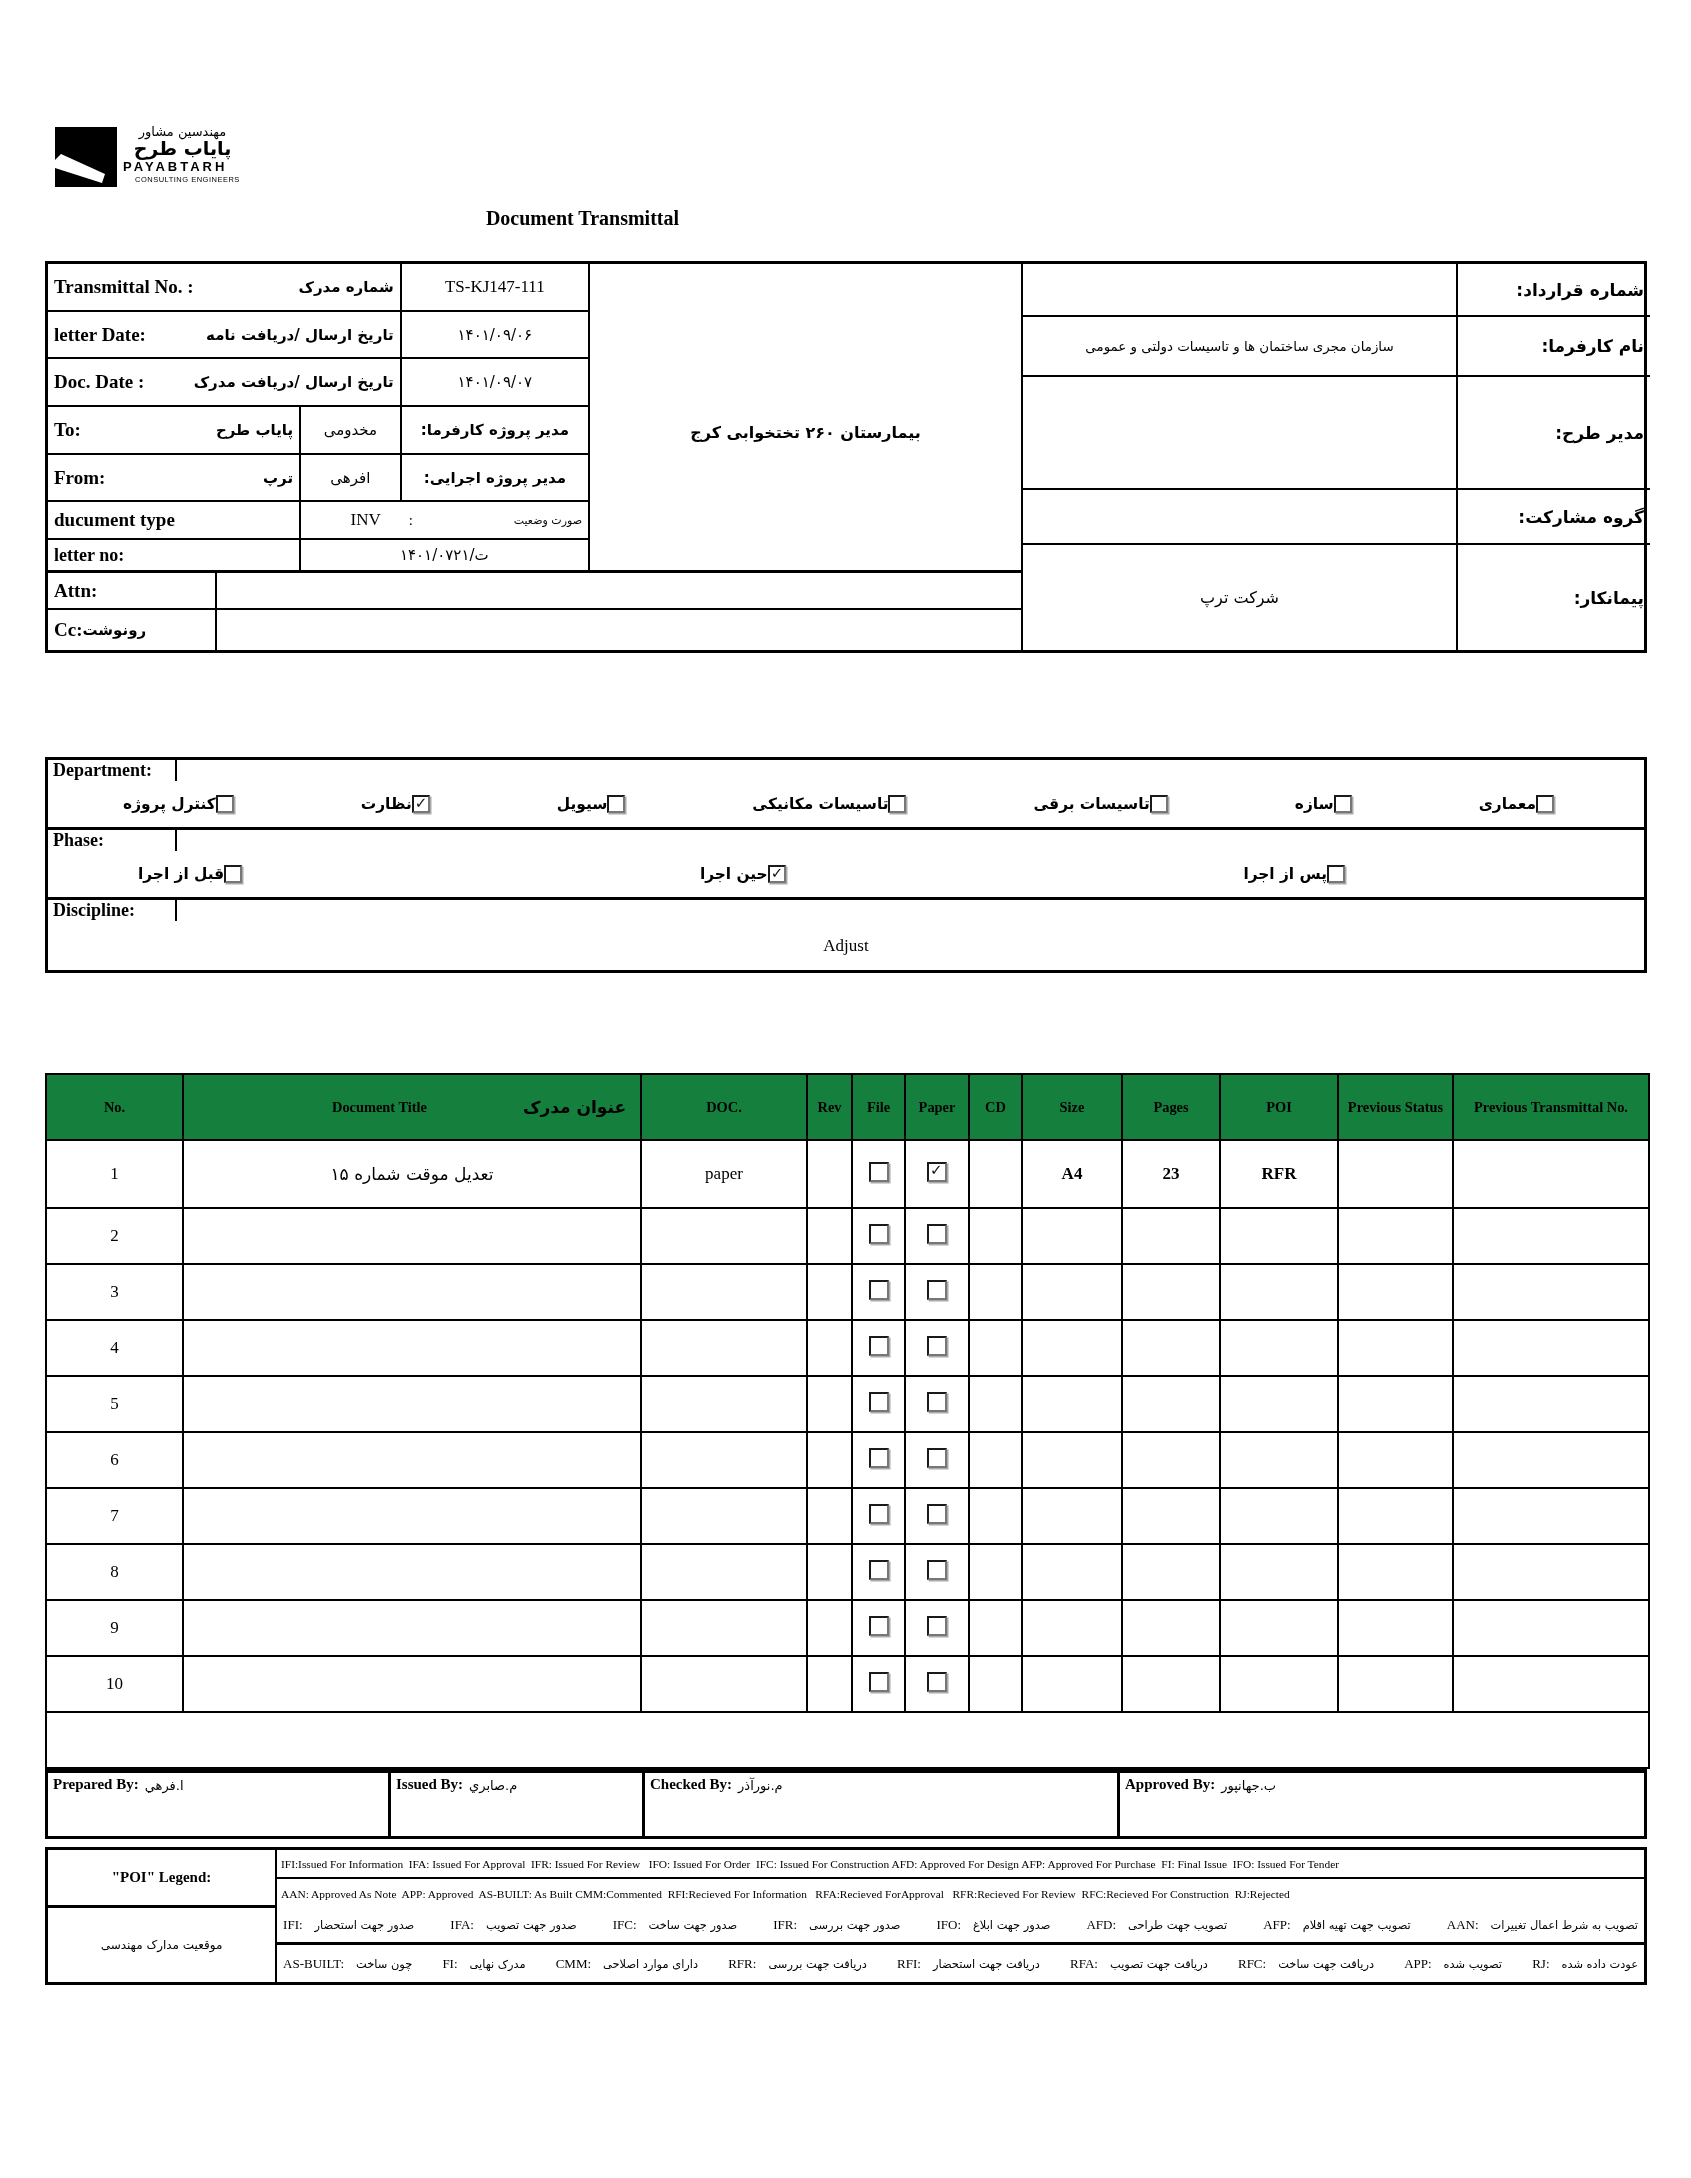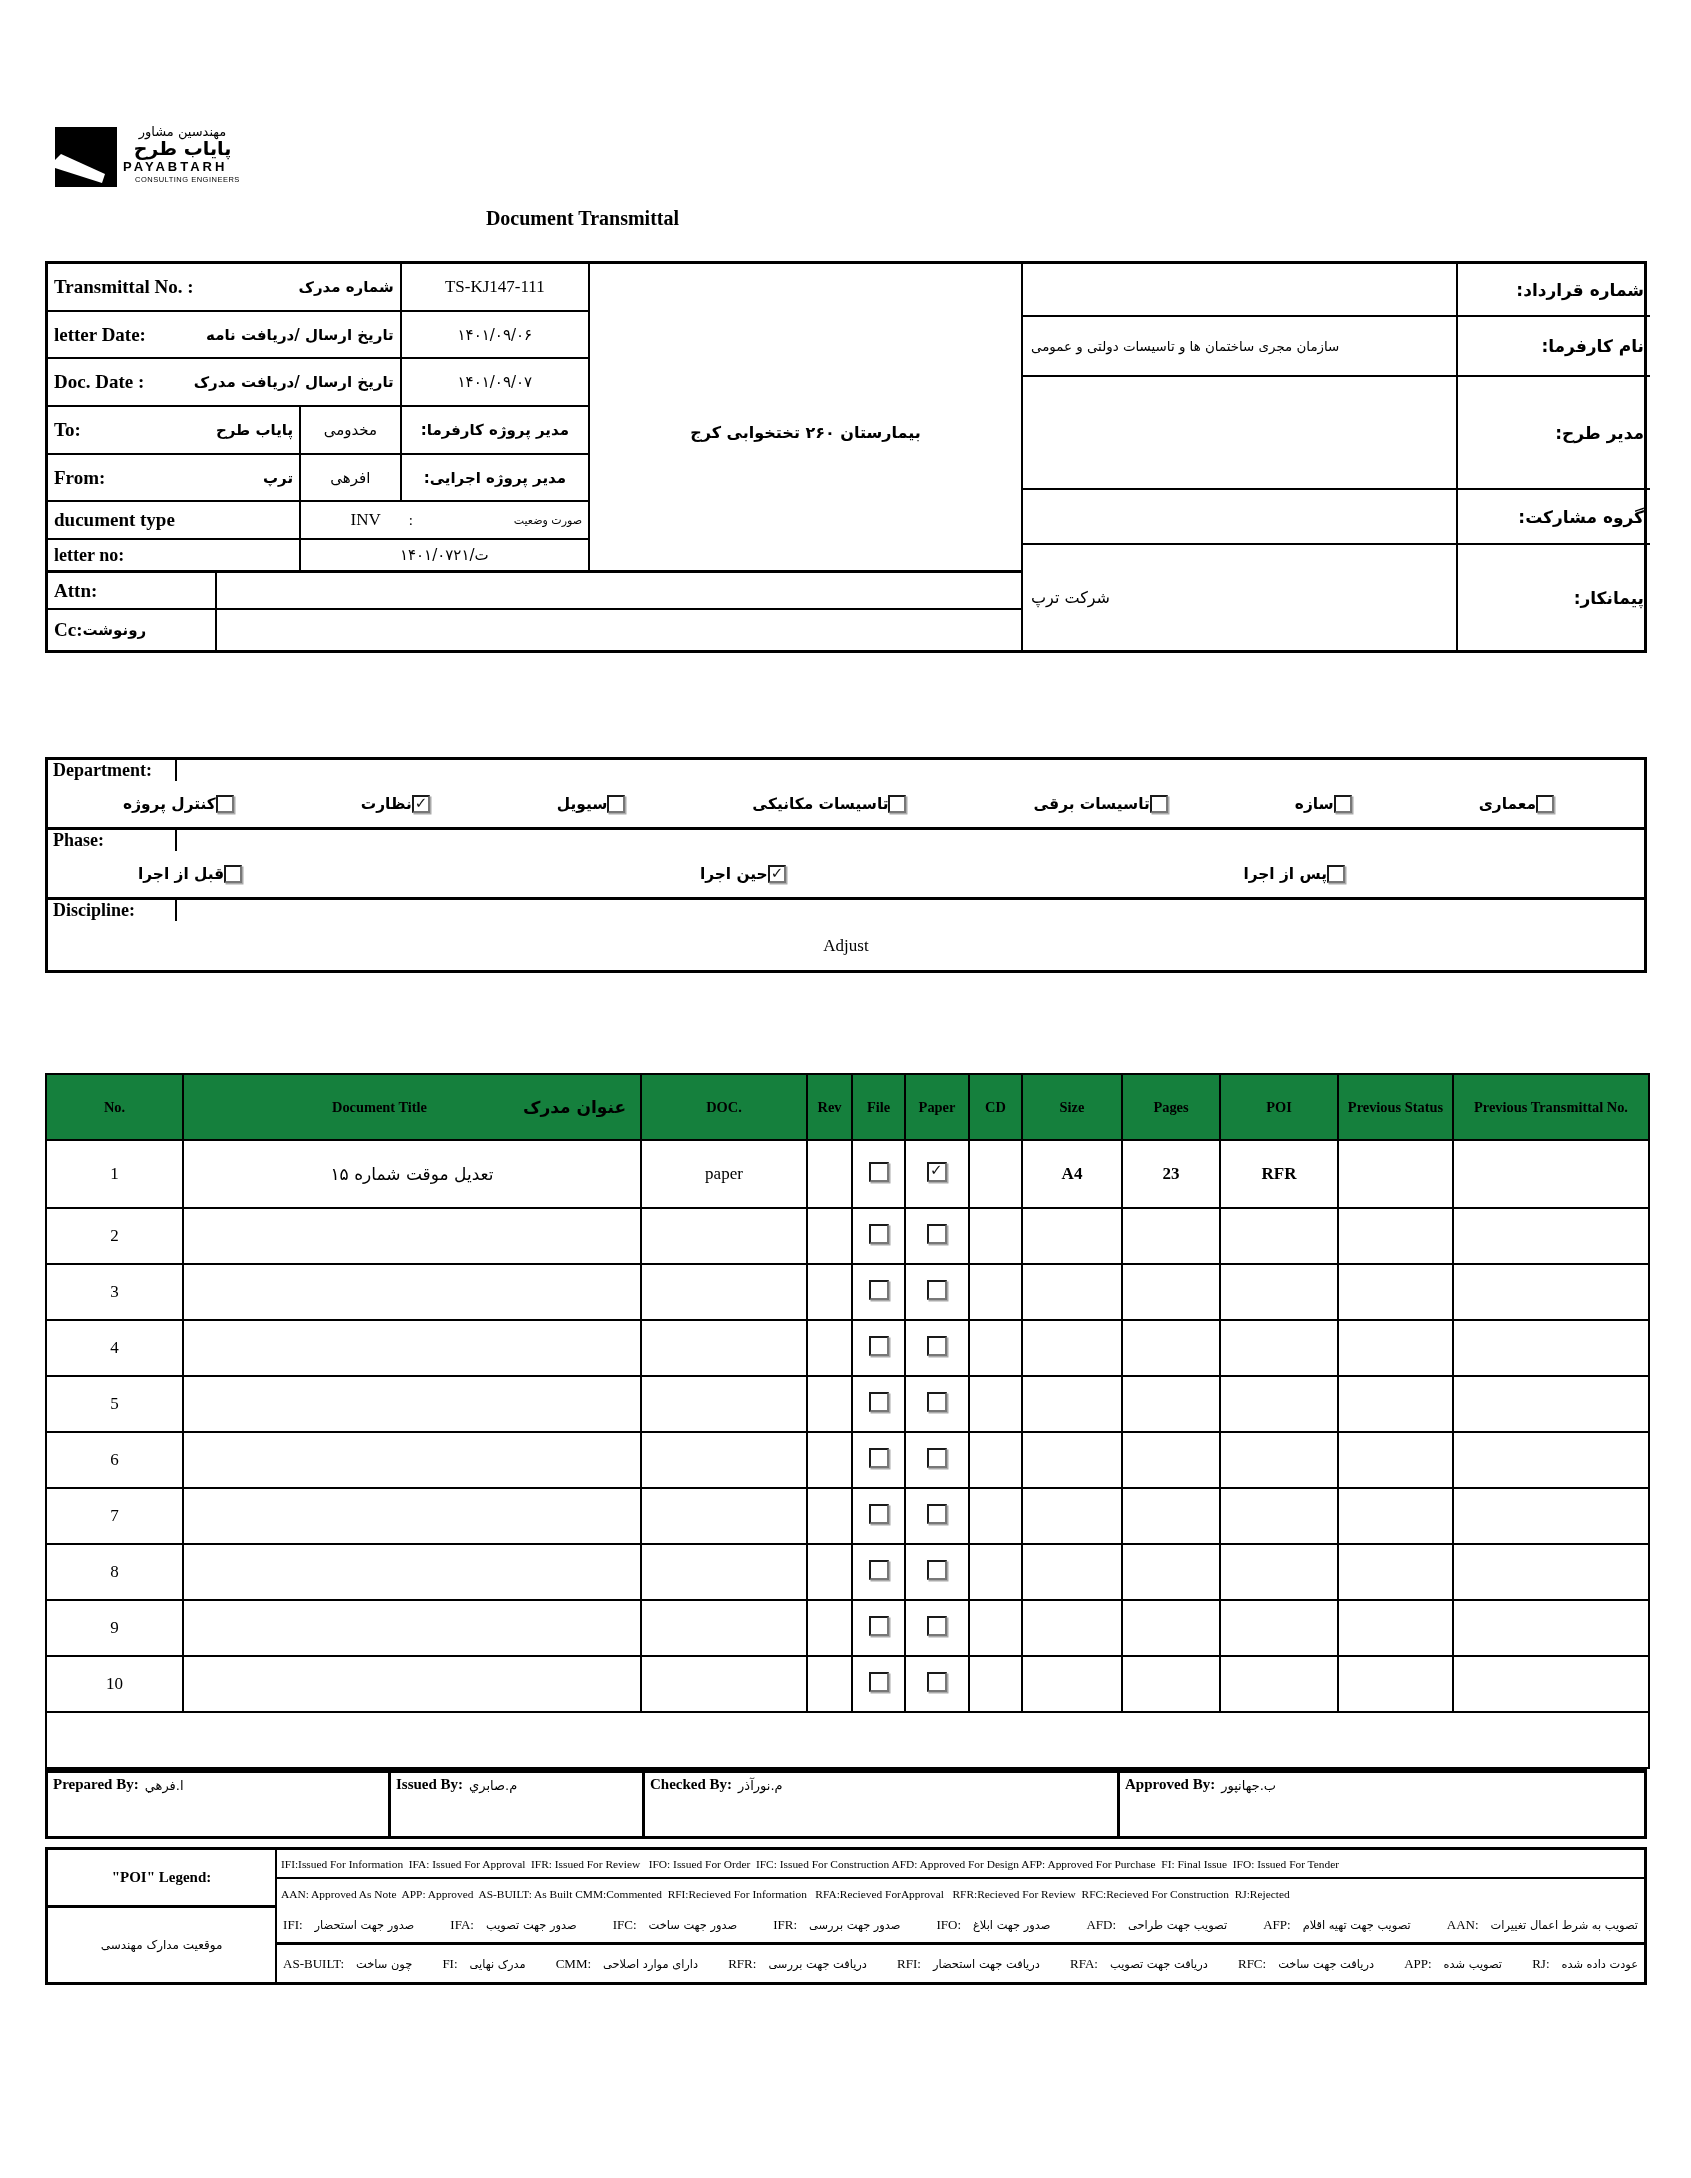--- a/index.html
+++ b/index.html
@@ -45,21 +45,21 @@
   .midcell{width:433px;display:flex;align-items:center;justify-content:center;}
   .mid-fa{font-weight:bold;font-size:16px;direction:rtl;font-family:"DejaVu Sans",sans-serif;margin-top:30px;}
   .attnrow{display:flex;border-top:3px solid #000;height:38px;}
   .ccrow{display:flex;border-top:2px solid #000;height:42px;}
   .attn-lab{width:169px;border-right:2px solid #000;display:flex;align-items:center;padding:0 6px;}
   .attn-val{flex:1;}
   .hdr-right{width:627px;display:flex;flex-direction:column;}
   .rrow{display:flex;border-bottom:2px solid #000;}
   .rrow:last-child{border-bottom:none;}
   .rh55{height:53px;} .rh60{height:60px;} .rh114{height:113px;} .rh57{height:55px;} .rh100{flex:1;}
-  .rval{width:433px;display:flex;align-items:center;justify-content:flex-start;padding:0 8px;}
+  .rval{width:433px;display:flex;align-items:center;justify-content:center;padding:0 8px;}
   .rlab{width:194px;border-left:2px solid #000;display:flex;align-items:center;justify-content:flex-end;padding:0 6px;}
   .rlab-txt{font-weight:bold;font-size:17px;direction:rtl;font-family:"DejaVu Sans",sans-serif;white-space:nowrap;}
   .rval-txt{font-size:13.4px;direction:rtl;font-family:"DejaVu Sans",sans-serif;text-align:center;}
   .rval-txt.big{font-size:16px;}
 
   
   .cls{border:3px solid #000;margin-top:104px;width:1602px;box-sizing:border-box;}
   .cls *{box-sizing:border-box;}
   .clsrow{display:flex;height:70px;border-bottom:3px solid #000;flex-direction:column;}
   .clsrow:last-child{border-bottom:none;}

